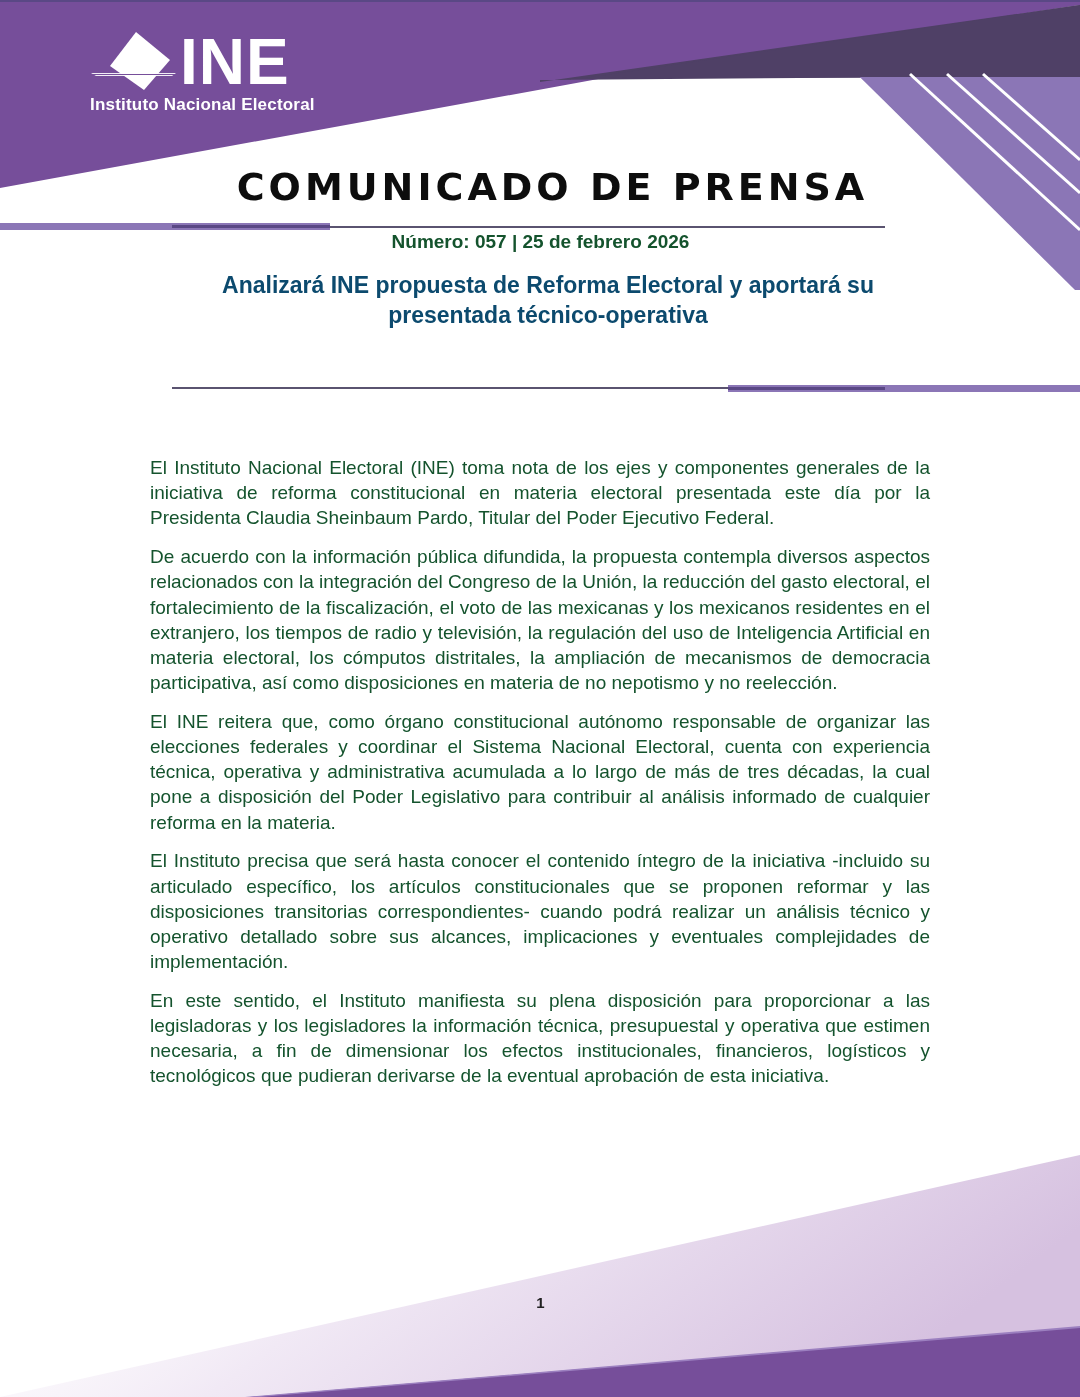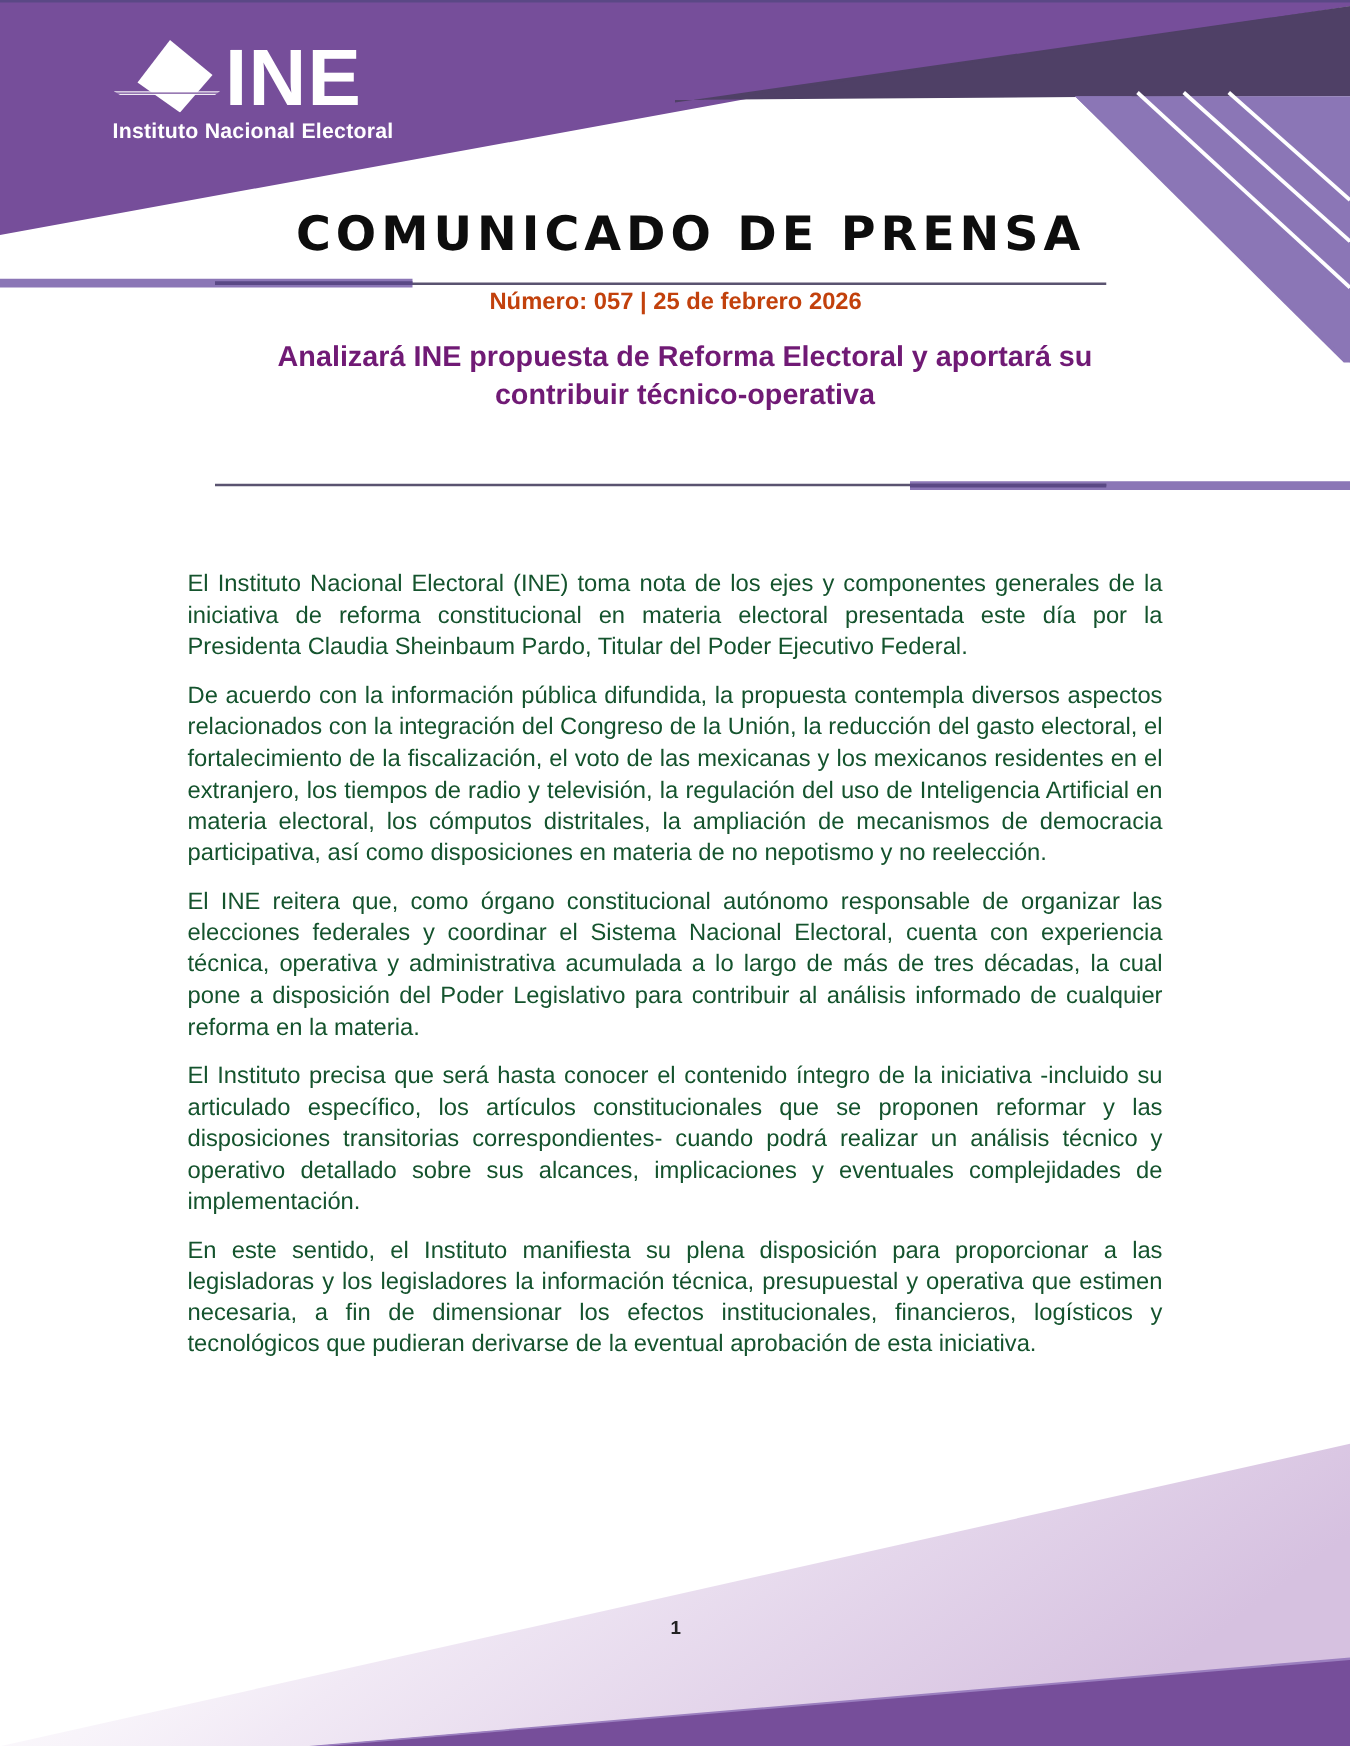--- a/index.html
+++ b/index.html
@@ -25,25 +25,25 @@
     .title {
       position: absolute; left: 0; width: 1105px; top: 165px; text-align: center;
       font-family: "DejaVu Sans", sans-serif; font-weight: bold; font-size: 38px;
       letter-spacing: 4px; color: #0d0d0d; z-index: 2;
     }
     .rule-top-thin { position: absolute; left: 172px; top: 226px; width: 713px; height: 2px; background: #5a5370; z-index: 2; }
     .rule-top-thick { position: absolute; left: 0; top: 223px; width: 330px; height: 7px; background: #8b76b6; z-index: 2; }
     .rule-top-dark { position: absolute; left: 172px; top: 225px; width: 158px; height: 3px; background: #5a4885; z-index: 3; }
     .meta {
       position: absolute; left: 0; width: 1081px; top: 231px; text-align: center;
-      font-weight: bold; font-size: 19px; color: #c2410c; z-index: 2;
+      font-weight: bold; font-size: 19px; color: #14532d; z-index: 2;
     }
     .headline {
       position: absolute; left: 180px; width: 736px; top: 270px; text-align: center;
-      font-weight: bold; font-size: 23px; line-height: 30px; color: #701a75; z-index: 2;
+      font-weight: bold; font-size: 23px; line-height: 30px; color: #0c4a6e; z-index: 2;
     }
     .rule-bot-thin { position: absolute; left: 172px; top: 387px; width: 713px; height: 2px; background: #5a5370; z-index: 2; }
     .rule-bot-thick { position: absolute; left: 728px; top: 385px; width: 352px; height: 7px; background: #8b76b6; z-index: 2; }
     .rule-bot-dark { position: absolute; left: 728px; top: 387px; width: 157px; height: 3px; background: #5a4885; z-index: 3; }
     .body-text {
       position: absolute; left: 150px; width: 780px; top: 455px; z-index: 2;
       font-size: 19px; line-height: 25.2px; color: #14532d;
     }
     .body-text p { margin: 0 0 13.5px 0; text-align: justify; }
     .page-num {
@@ -96,21 +96,21 @@
 <div class="title">COMUNICADO DE PRENSA</div>
 
 <div class="rule-top-thick"></div>
 <div class="rule-top-thin"></div>
 <div class="rule-top-dark"></div>
 
 <div class="meta">Número: 057 | 25 de febrero 2026</div>
 
 <div class="headline">
   <div>Analizará INE propuesta de Reforma Electoral y aportará su</div>
-  <div>contribuir técnico-operativa</div>
+  <div>presentada técnico-operativa</div>
 </div>
 
 <div class="rule-bot-thick"></div>
 <div class="rule-bot-thin"></div>
 <div class="rule-bot-dark"></div>
 
 <div class="body-text">
   <p>El Instituto Nacional Electoral (INE) toma nota de los ejes y componentes generales de la iniciativa de reforma constitucional en materia electoral presentada este día por la Presidenta Claudia Sheinbaum Pardo, Titular del Poder Ejecutivo Federal.</p>
   <p>De acuerdo con la información pública difundida, la propuesta contempla diversos aspectos relacionados con la integración del Congreso de la Unión, la reducción del gasto electoral, el fortalecimiento de la fiscalización, el voto de las mexicanas y los mexicanos residentes en el extranjero, los tiempos de radio y televisión, la regulación del uso de Inteligencia Artificial en materia electoral, los cómputos distritales, la ampliación de mecanismos de democracia participativa, así como disposiciones en materia de no nepotismo y no reelección.</p>
   <p>El INE reitera que, como órgano constitucional autónomo responsable de organizar las elecciones federales y coordinar el Sistema Nacional Electoral, cuenta con experiencia técnica, operativa y administrativa acumulada a lo largo de más de tres décadas, la cual pone a disposición del Poder Legislativo para contribuir al análisis informado de cualquier reforma en la materia.</p>

